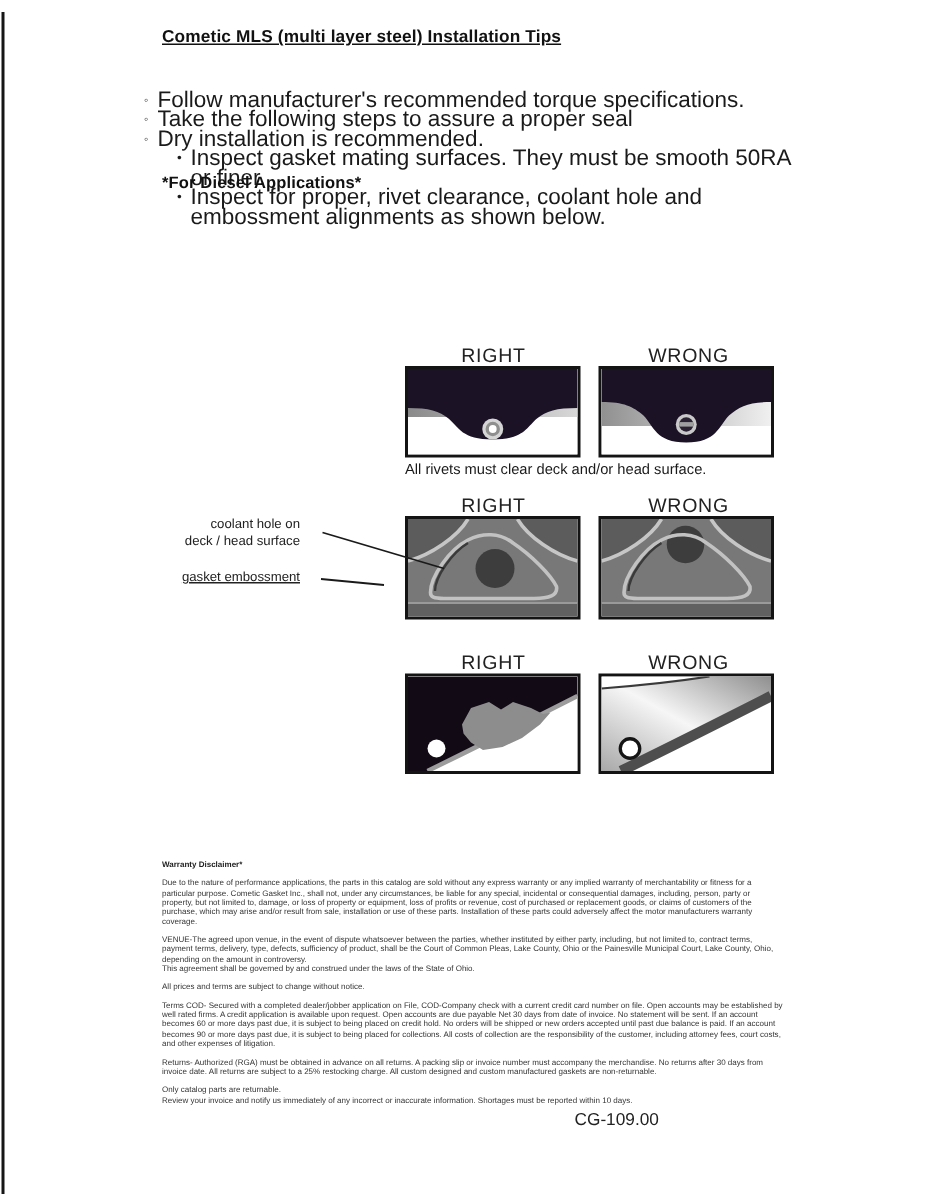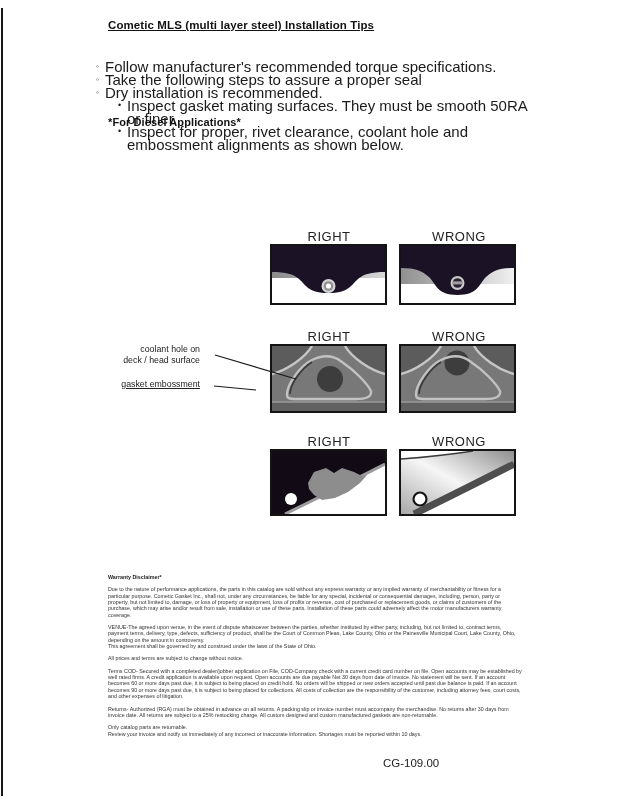--- a/index.html
+++ b/index.html
@@ -27,21 +27,21 @@
   .dia-panels{display:flex;gap:12px;}
   .dia-panels svg{border:2.5px solid #141414;display:block;background:#fff;}
   .dia-cap{margin-top:3px;font-size:9.8px;line-height:11.5px;color:#1a1a1a;}
   .side-labels{position:absolute;left:96px;top:344px;width:104px;text-align:right;font-size:8.8px;line-height:11px;color:#222;}
   .side-labels .lab2{margin-top:13px;text-decoration:underline;}
   .leader-svg{position:absolute;left:130px;top:340px;}
   .legal{position:absolute;left:108px;top:574px;width:414px;font-size:5.35px;line-height:6.35px;color:#333;}
   .legal .lh{font-weight:bold;color:#222;}
   .legal .lp{margin-top:6px;}
   .legal .lc{margin-top:0;}
-  .page-code{position:absolute;left:383px;top:757px;font-size:11.5px;color:#222;}
+  .page-code{position:absolute;left:383px;top:741px;font-size:11.5px;color:#222;}
 </style>
 </head>
 <body>
 
 <div class="page">
   <div class="left-rule"></div>
 
   <h1 class="doc-title">Cometic MLS (multi layer steel) Installation Tips</h1>
 
   <div class="tips">
@@ -87,20 +87,21 @@
             </clipPath>
         </defs>
         <rect x="0" y="0" width="113" height="57" fill="#ffffff"></rect>
         <rect x="0" y="22" width="113" height="16" fill="url(#g2)"></rect>
         <path d="M0,0 H113 V22 C98,22 92,25 85,31 C78,38 77,49 56.5,49 C36,49 35,38 28,31 C21,25 15,22 0,22 Z" fill="#1c1226"></path>
         <circle cx="56.5" cy="37" r="7" fill="#c9c9c9"></circle>
         <circle cx="56.5" cy="37" r="4.8" fill="#2b2233"></circle>
         <rect x="48" y="35.4" width="17" height="3" fill="#a0a0a0" clip-path="url(#rc)"></rect>
       </svg>
     </div>
+    <div class="dia-cap">All rivets must clear deck and/or head surface.</div>
   </div>
 
   <div class="dia" style="top:329px">
     <div class="dia-hdr">
       <span>RIGHT</span>
       <span>WRONG</span>
     </div>
     <div class="dia-panels">
       <svg width="113" height="65" viewBox="0 0 113 65">
         <rect x="0" y="0" width="113" height="65" fill="#787878"></rect>

